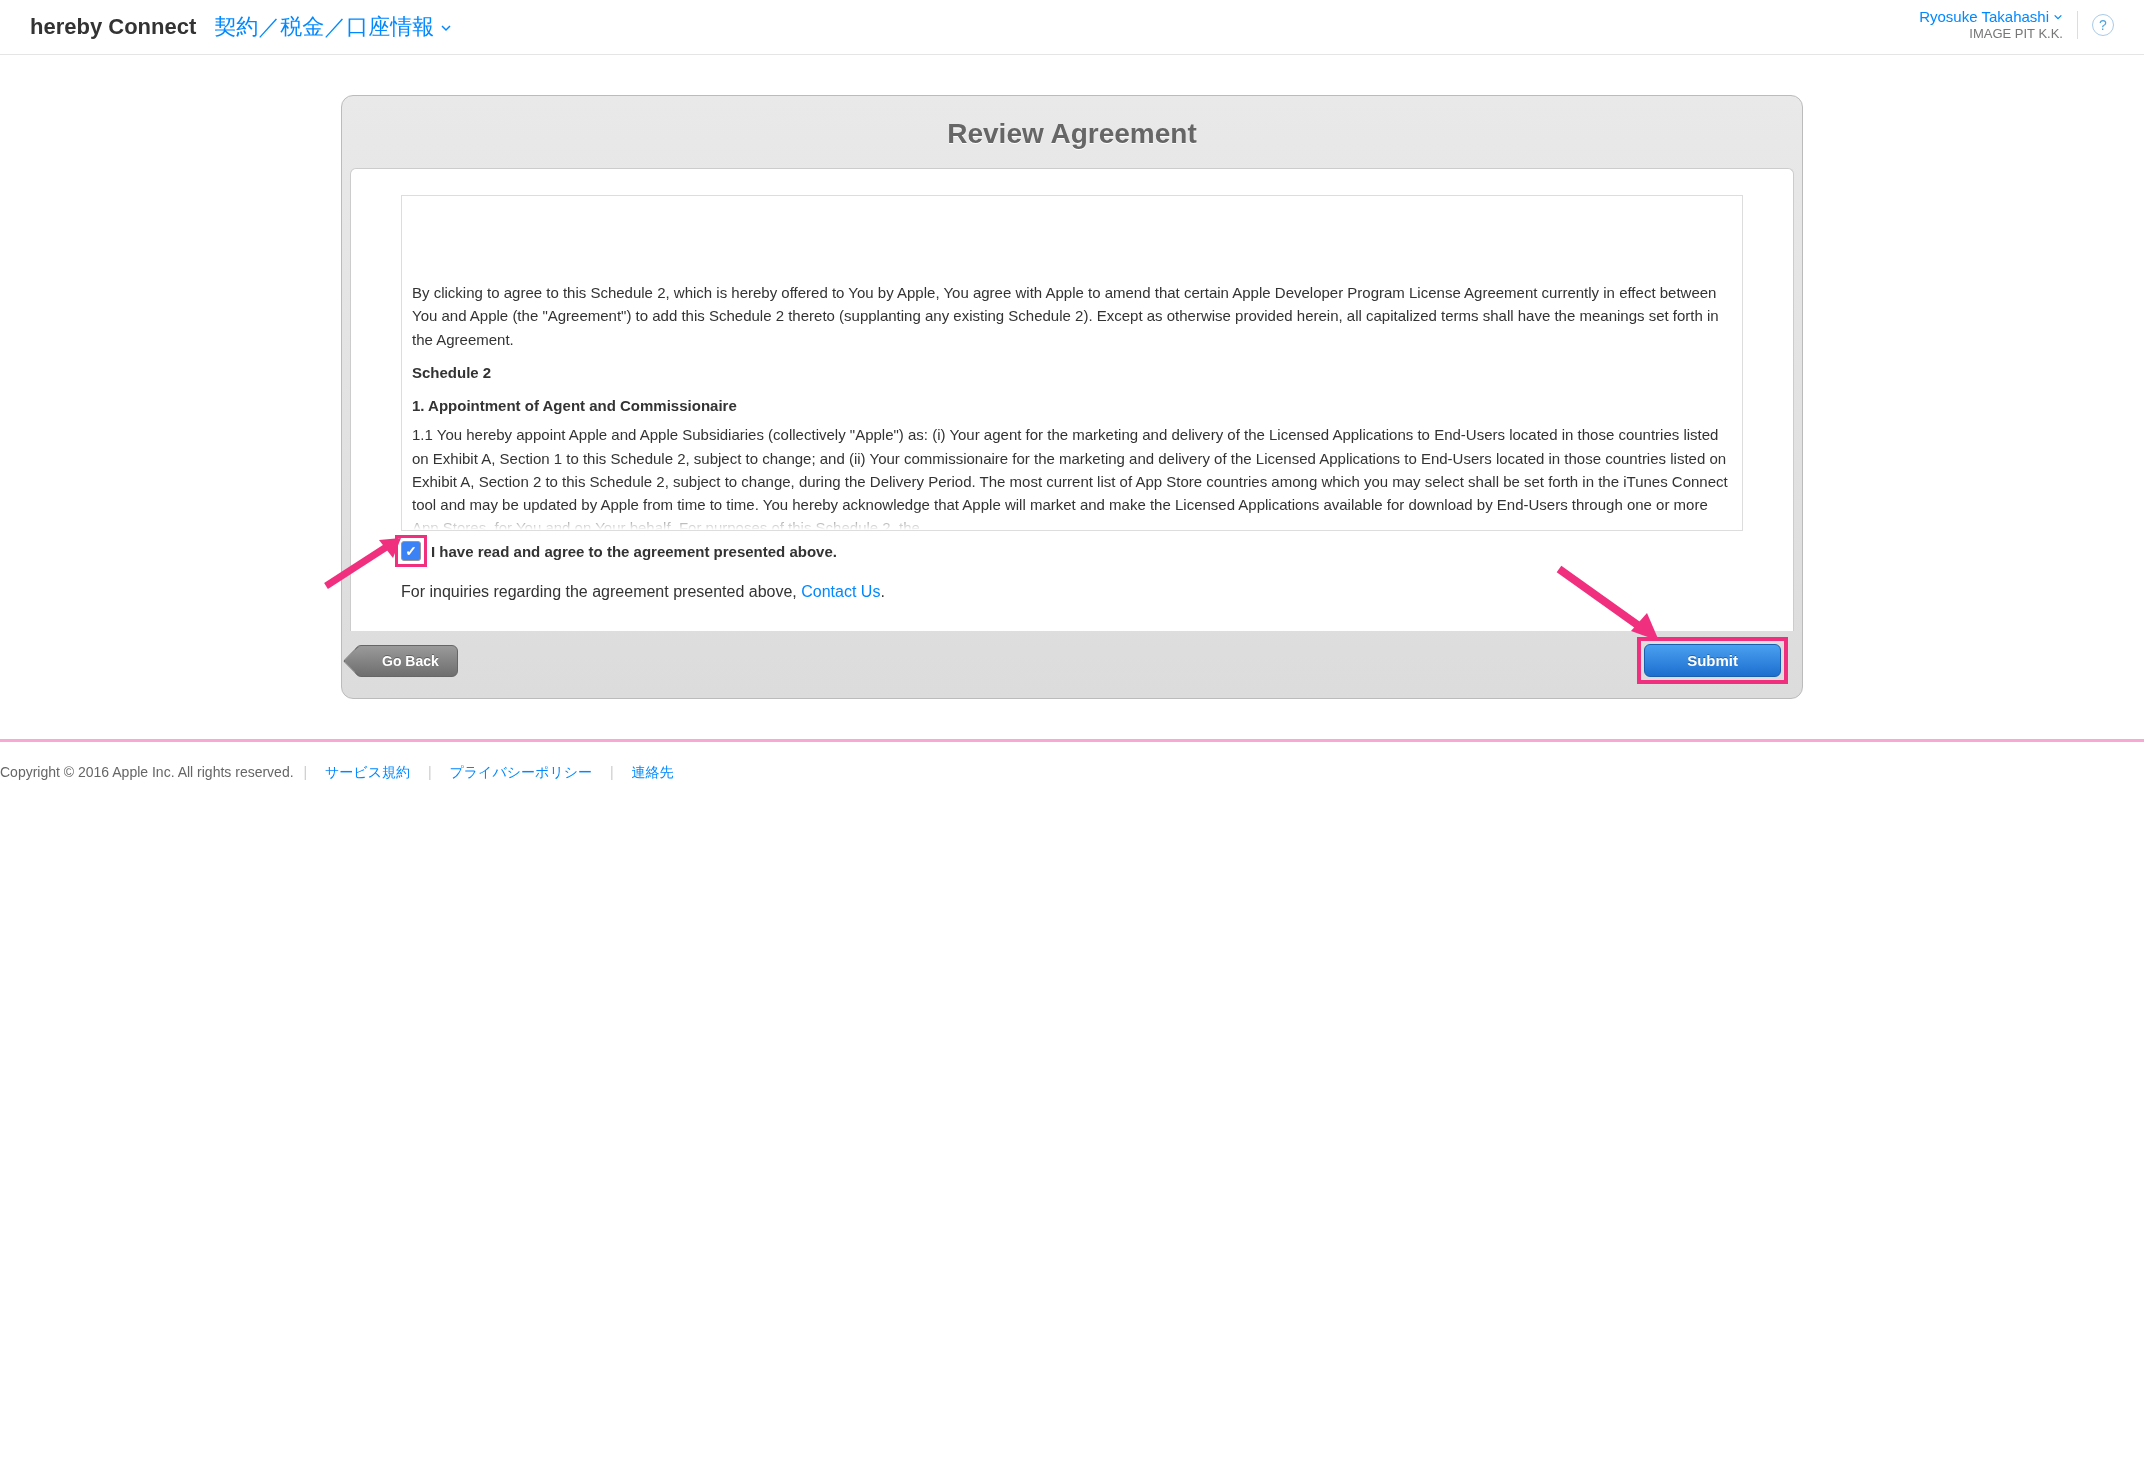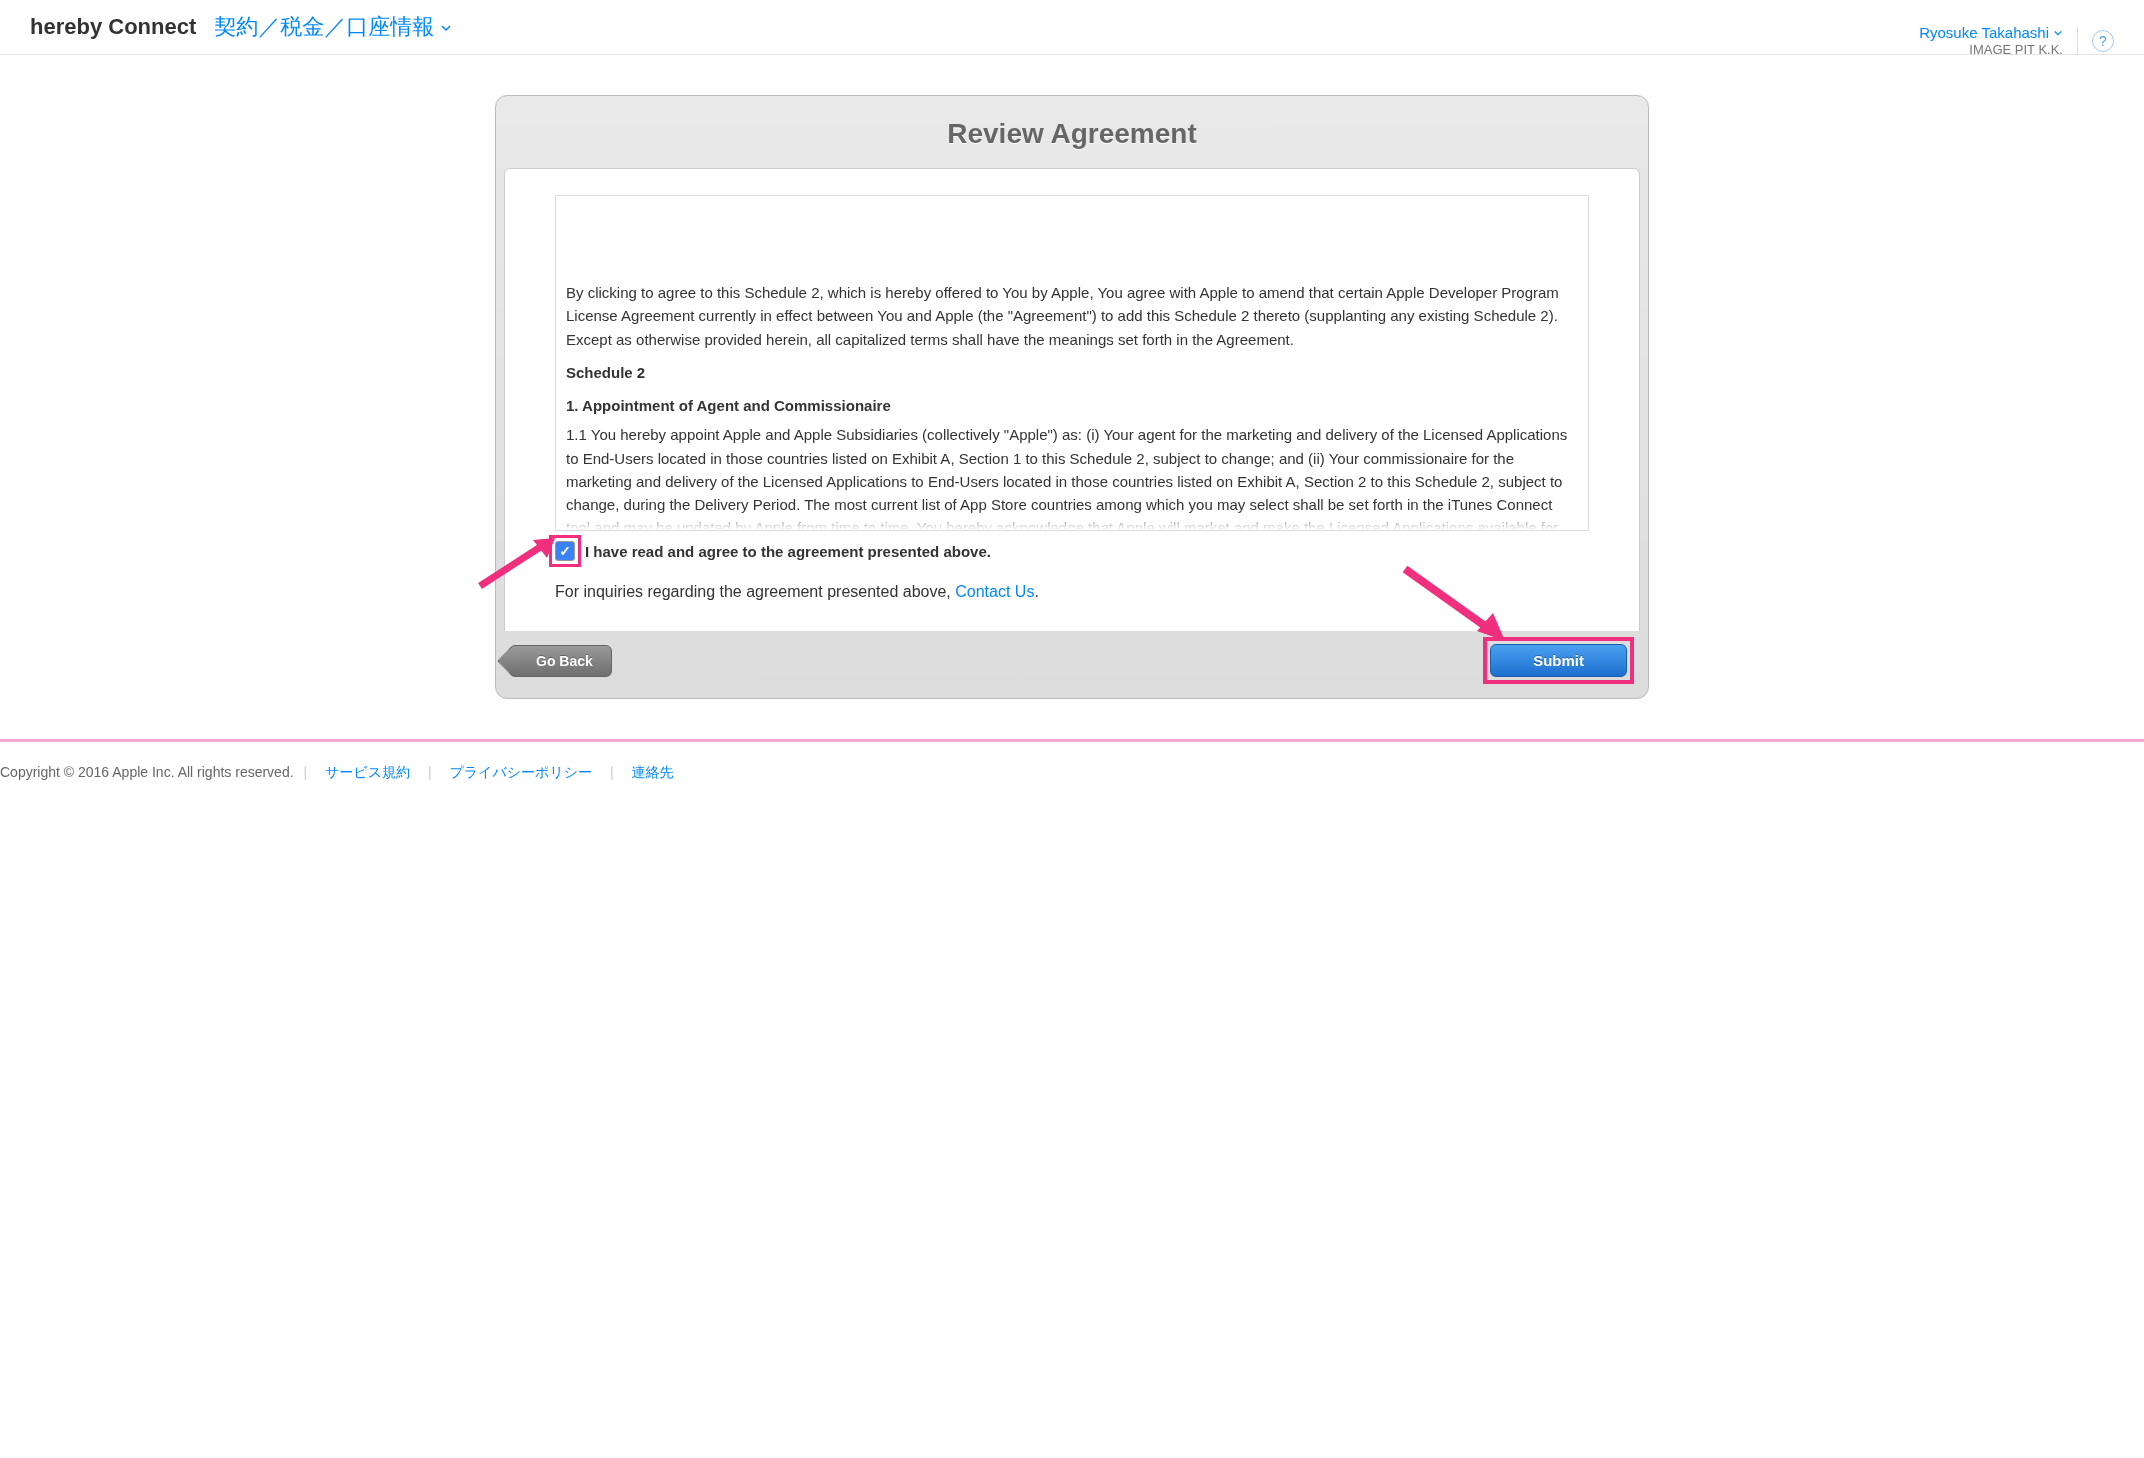--- a/index.html
+++ b/index.html
@@ -30,21 +30,21 @@
       cursor: pointer;
     }
     .chevron-down {
       margin-left: 6px;
       display: inline-block;
     }
     .chevron-down svg { width: 12px; height: 12px; }
     .top-right {
       position: absolute;
       right: 30px;
-      top: 24px;
+      top: 8px;
       display: flex;
       align-items: center;
       gap: 14px;
     }
     .user-block {
       text-align: right;
       line-height: 1.2;
     }
     .user-name {
       color: #0088ff;
@@ -74,21 +74,21 @@
       color: #4ea3e0;
       font-size: 14px;
       cursor: pointer;
     }
     .main-area {
       display: flex;
       justify-content: center;
       padding: 40px 0 30px;
     }
     .panel {
-      width: 1154px;
+      width: 1462px;
       background: linear-gradient(#e9e9e9, #dcdcdc);
       border: 1px solid #bbb;
       border-radius: 12px;
       padding: 0;
     }
     .panel-title {
       text-align: center;
       padding: 22px 0 18px;
       font-size: 28px;
       font-weight: 700;

